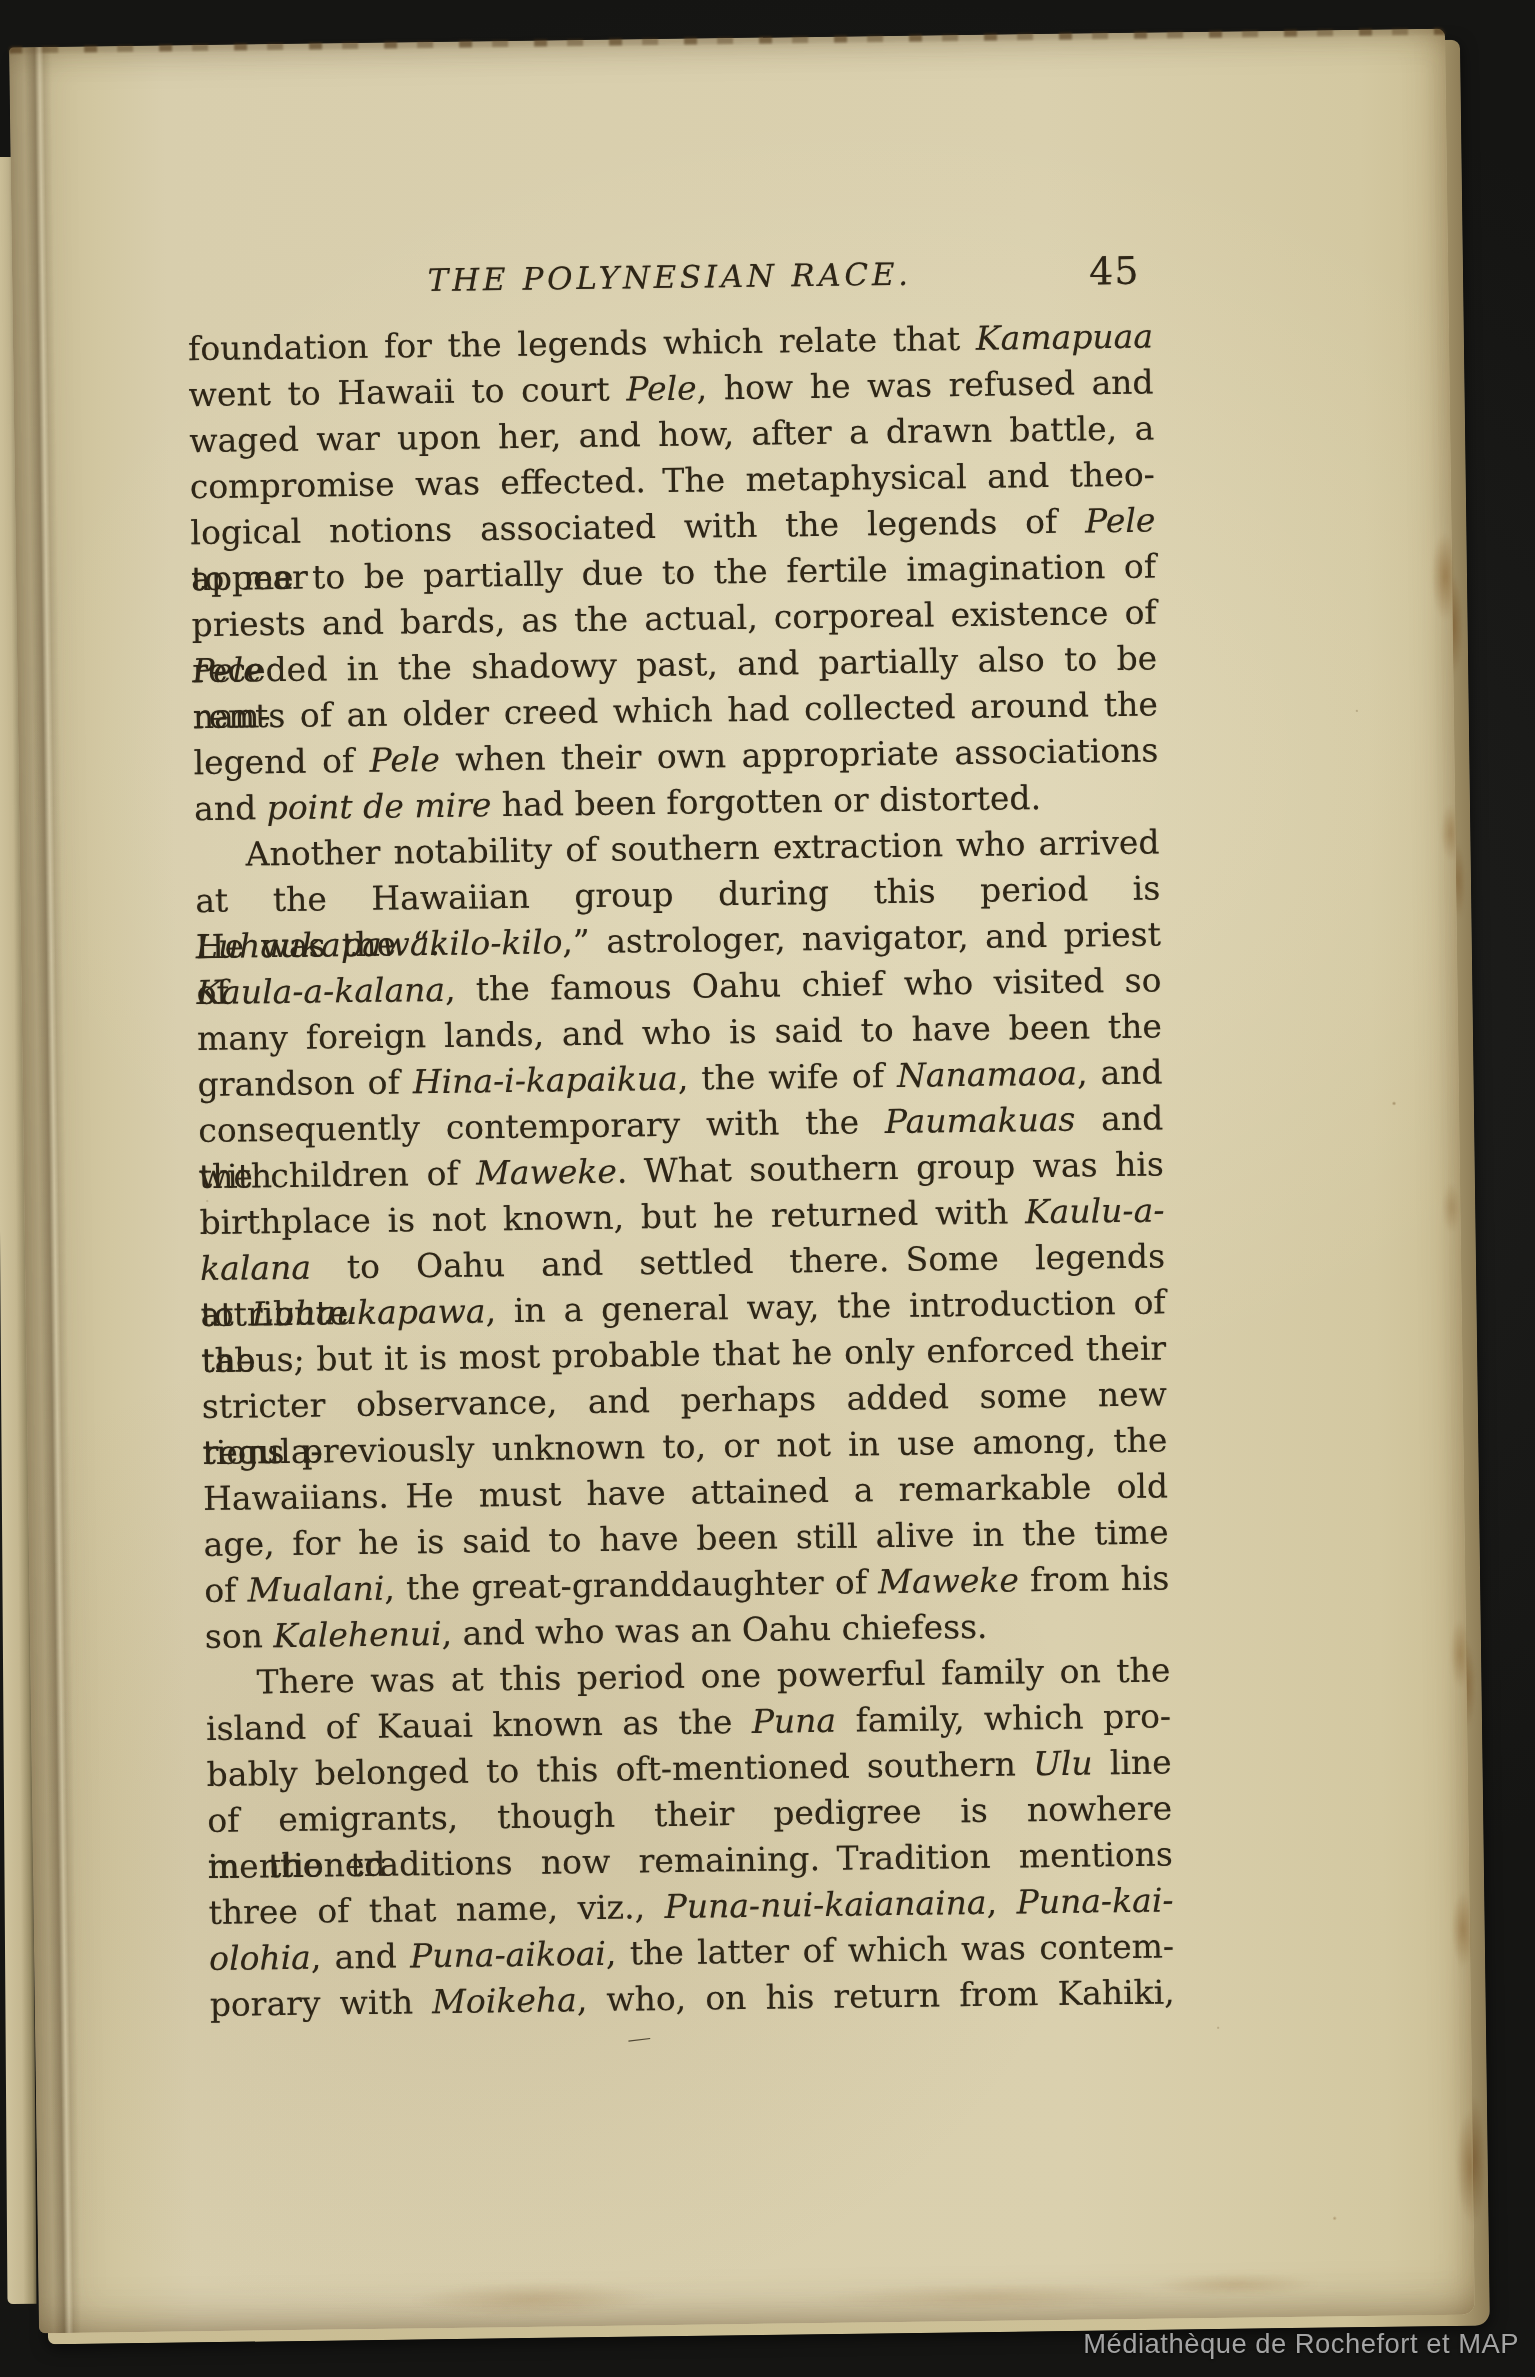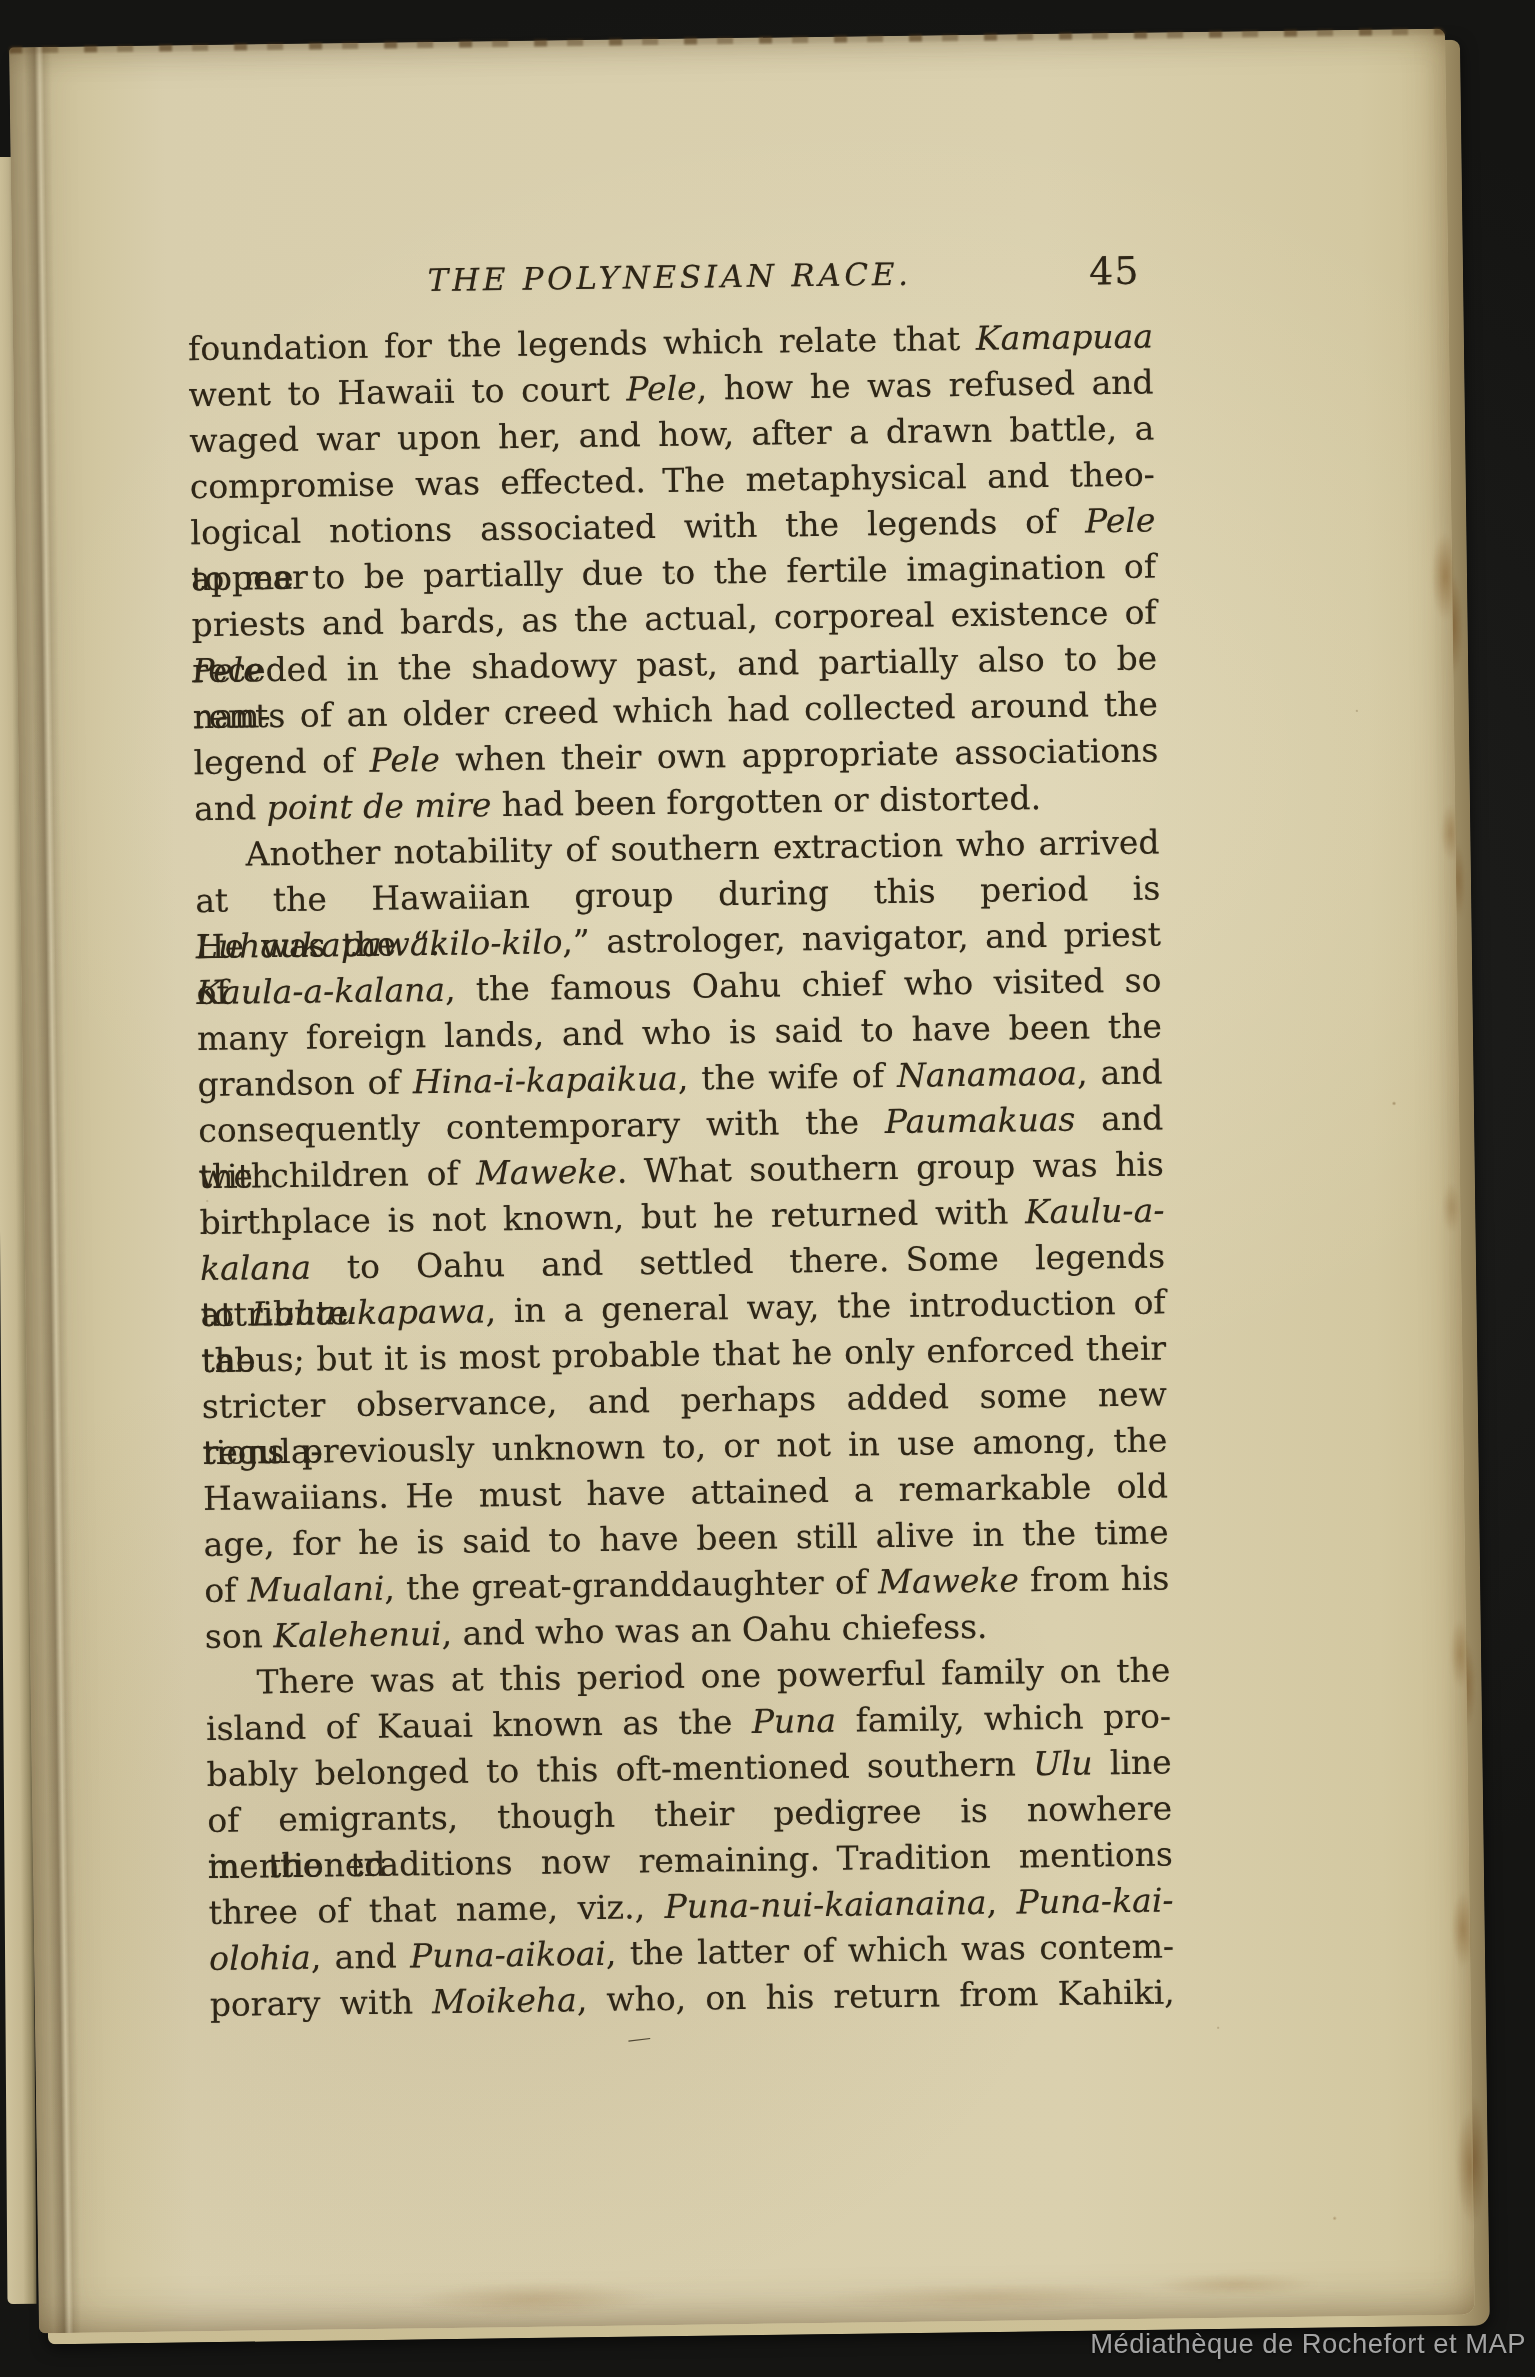--- a/index.html
+++ b/index.html
@@ -124,21 +124,21 @@
   }
   .body-text .line.indent{ text-indent:51px; }
   .body-text .line.no-just{ text-align-last:left; }
   .body-text .line i{ font-style:italic; }
   .section-dash{
     position:absolute; left:592px; top:1985px;
     color:var(--ink); font-size:24px; opacity:.8;
     transform:rotate(-6deg) scaleY(.8);
   }
   .watermark{
-    position:absolute; right:9px; top:2328px;
+    position:absolute; right:16px; top:2328px;
     font-family:"Liberation Sans","DejaVu Sans",sans-serif;
     font-size:27.4px; color:var(--watermark); opacity:.85;
     text-shadow:0 0.9px 2.7px rgba(0,0,0,.7); letter-spacing:0.5px;
   }
 </style>
 </head>
 <body>
 
 <div class="stage">
 

